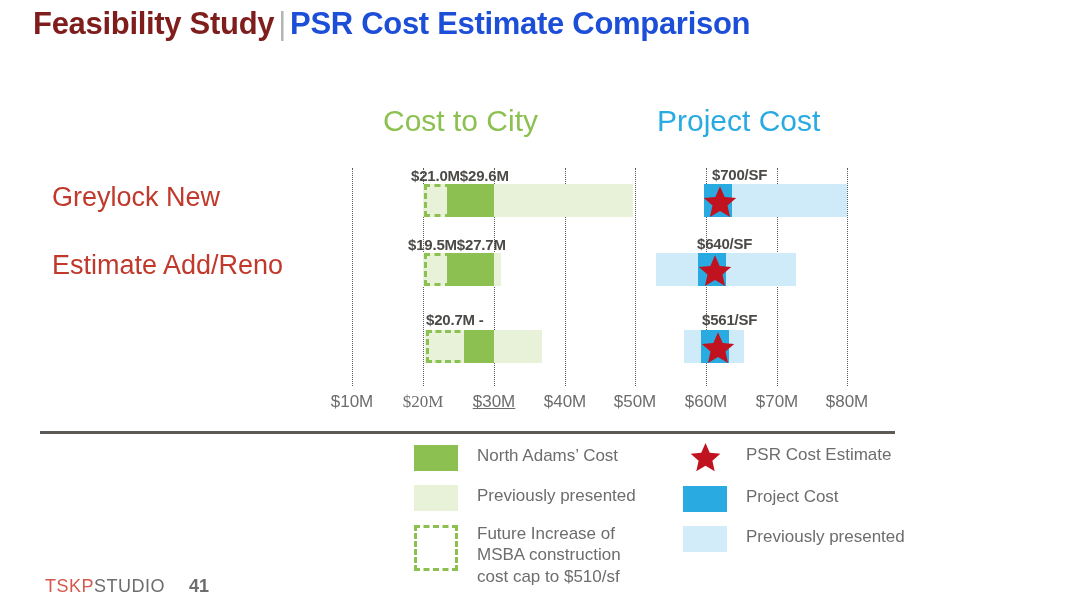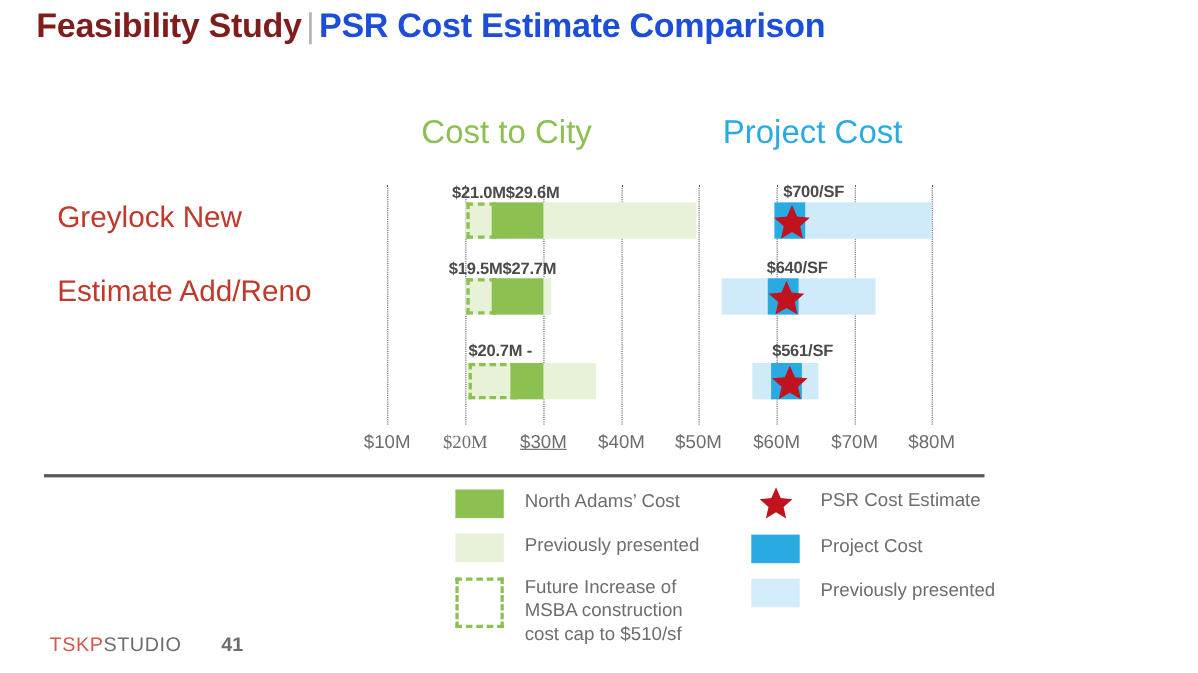--- a/index.html
+++ b/index.html
@@ -108,21 +108,21 @@
   }
   .legend-text{
     font-size:17px;color:#6d6d6d;line-height:1.25;white-space:nowrap;
   }
   .legend-text.multi{white-space:normal;width:175px;}
 
   
   .footer{position:absolute;left:45px;top:576px;font-size:18px;white-space:nowrap;}
   .footer .f-red{color:#d4584c;letter-spacing:0.5px;}
   .footer .f-gray{color:#6d6d6d;letter-spacing:0.5px;}
-  .footer .f-page{color:#6d6d6d;font-weight:bold;margin-left:36px;}
+  .footer .f-page{color:#6d6d6d;font-weight:bold;margin-left:24px;}
 </style>
 </head>
 <body>
 
 <div class="slide">
 
   <div class="title">
     <span class="t-dark">Feasibility Study</span><span class="t-sep">|</span><span class="t-red">PSR Cost Estimate Comparison</span>
   </div>
 

